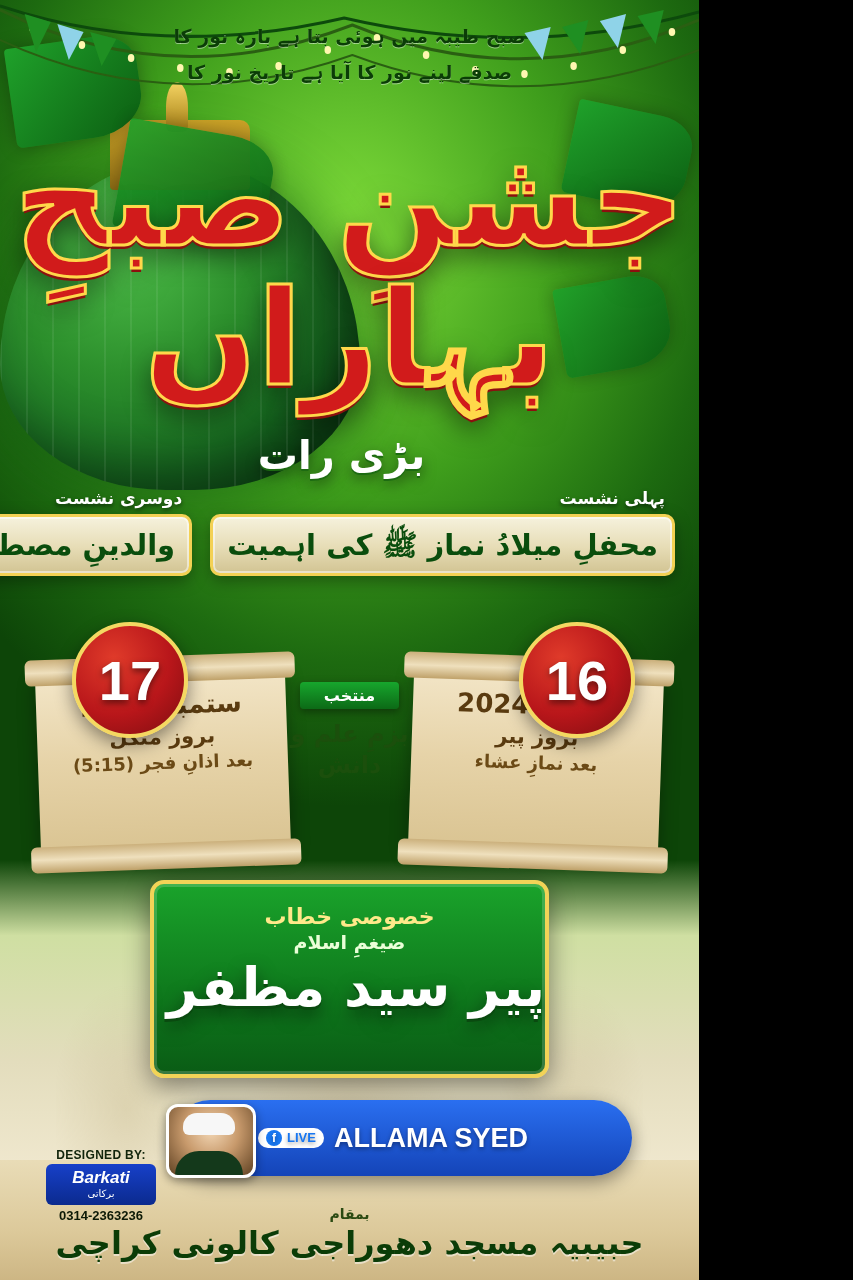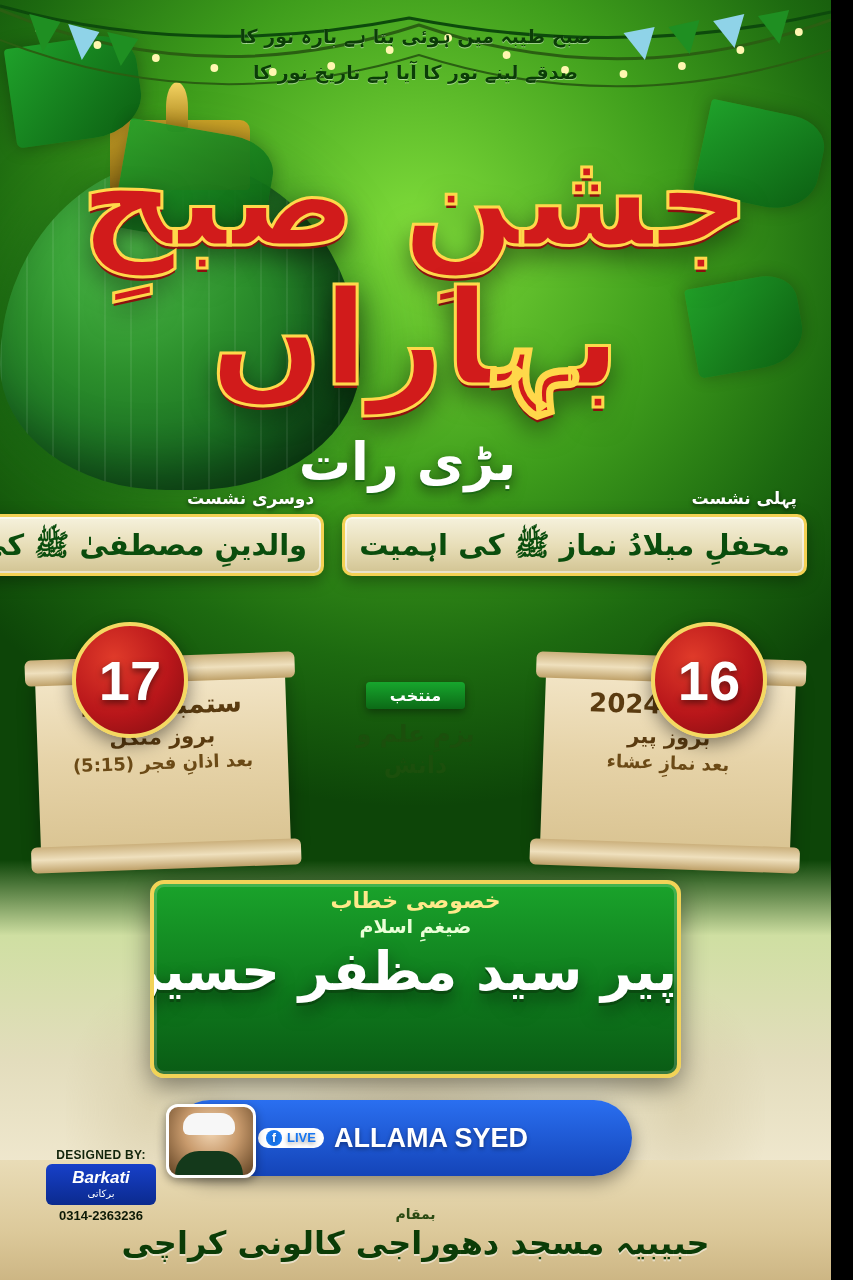--- a/index.html
+++ b/index.html
@@ -5,21 +5,21 @@
   html, body {
     margin: 0;
     padding: 0;
     background: #000;
   }
   body {
     font-family: "Liberation Sans", sans-serif;
   }
   .poster {
     position: relative;
-    width: 831px;
+    width: 699px;
     height: 1280px;
     overflow: hidden;
     background:
       radial-gradient(ellipse 70% 45% at 50% 18%, #7fdc3a 0%, #3f9e1c 45%, #1d6a10 75%, #0d4508 100%),
       linear-gradient(180deg, #12500c 0%, #2f8a18 30%, #79c93a 55%, #d8e8b0 78%, #efe3c4 100%);
   }
   
   .bg-bottom {
     position: absolute;
     left: 0; right: 0; bottom: 0;
@@ -139,21 +139,21 @@
       0 0 2px #ffe06a,
       0 4px 0 #8d0f0f,
       0 10px 28px rgba(0,0,0,.55);
     letter-spacing: -6px;
   }
   .title-sub {
     position: absolute;
     top: 432px;
     left: 0; right: 16px;
     text-align: center;
-    font-size: 52px;
+    font-size: 40px;
     font-weight: bold;
     color: #ffffff;
     text-shadow: 0 2px 0 #1d6b12, 0 5px 14px rgba(0,0,0,.55);
   }
 
   
   .sessions {
     position: absolute;
     top: 500px;
     left: 24px; right: 24px;
@@ -284,21 +284,21 @@
     height: 190px;
     border: 4px solid #f2d357;
     border-radius: 14px;
     background: linear-gradient(180deg, #1aa32b 0%, #0f7b1d 55%, #0a5c15 100%);
     box-shadow: 0 8px 26px rgba(0,0,0,.45), inset 0 0 0 3px rgba(255,255,255,.18);
     text-align: center;
     color: #fff;
     overflow: hidden;
   }
   .speaker-kicker {
-    margin-top: 4px;
+    margin-top: 20px;
     font-size: 22px;
     font-weight: bold;
     color: #ffe98a;
   }
   .speaker-title {
     margin-top: 2px;
     font-size: 19px;
     font-weight: bold;
     color: #eaffd8;
   }

